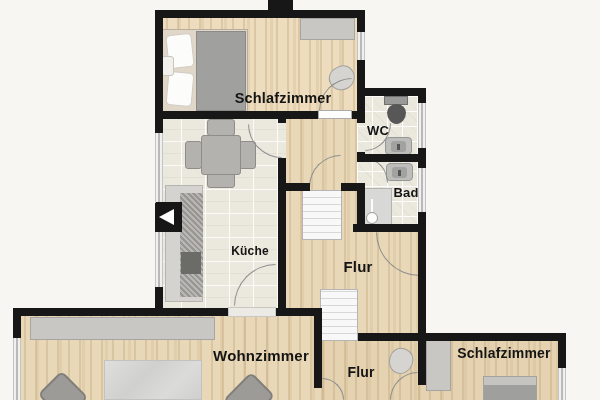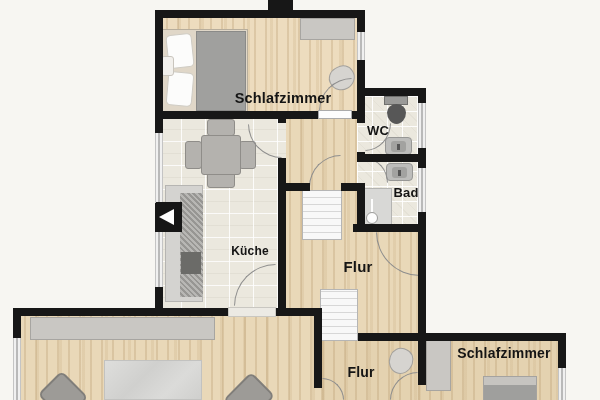--- a/index.html
+++ b/index.html
@@ -144,16 +144,17 @@
 
   <div class="abs" style="left:156px;top:202px;width:26px;height:30px;background:#161616;">
     <div class="abs" style="left:3px;top:7px;width:0;height:0;border-top:8px solid transparent;border-bottom:8px solid transparent;border-right:15px solid #ffffff;"></div>
   </div>
 
   <div class="label" style="left:215px;top:90px;width:136px;font-size:14.5px;">Schlafzimmer</div>
   <div class="label" style="left:360px;top:123px;width:36px;font-size:13px;">WC</div>
   <div class="label" style="left:384px;top:185px;width:44px;font-size:13px;">Bad</div>
   <div class="label" style="left:209px;top:204px;width:82px;font-size:12px;margin-top:40px;">Küche</div>
   <div class="label" style="left:326px;top:258px;width:64px;font-size:15px;">Flur</div>
+  <div class="label" style="left:204px;top:347px;width:114px;font-size:15px;">Wohnzimmer</div>
   <div class="label" style="left:329px;top:364px;width:64px;font-size:14px;">Flur</div>
   <div class="label" style="left:440px;top:345px;width:128px;font-size:14px;">Schlafzimmer</div>
 
 </div>
 
 </body></html>

